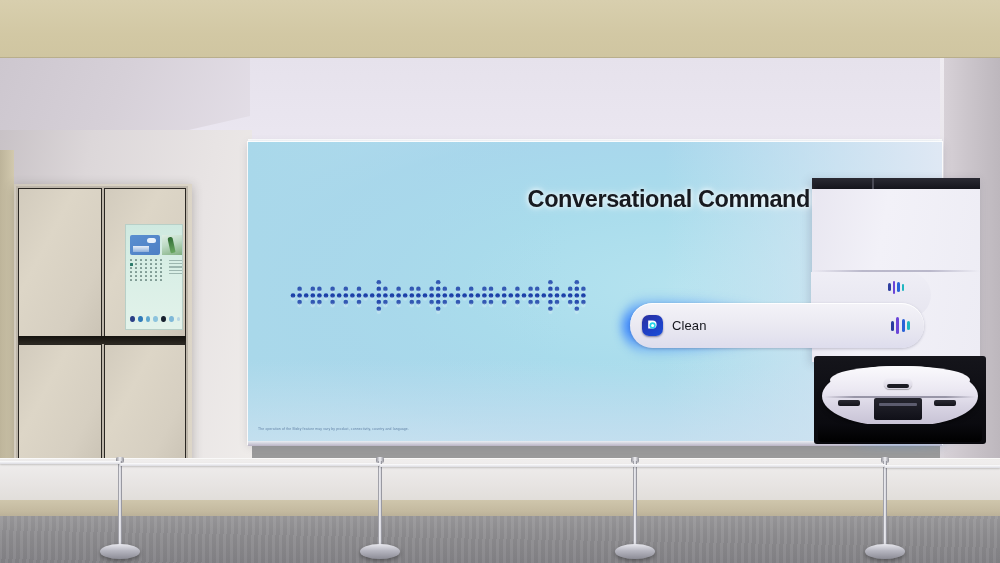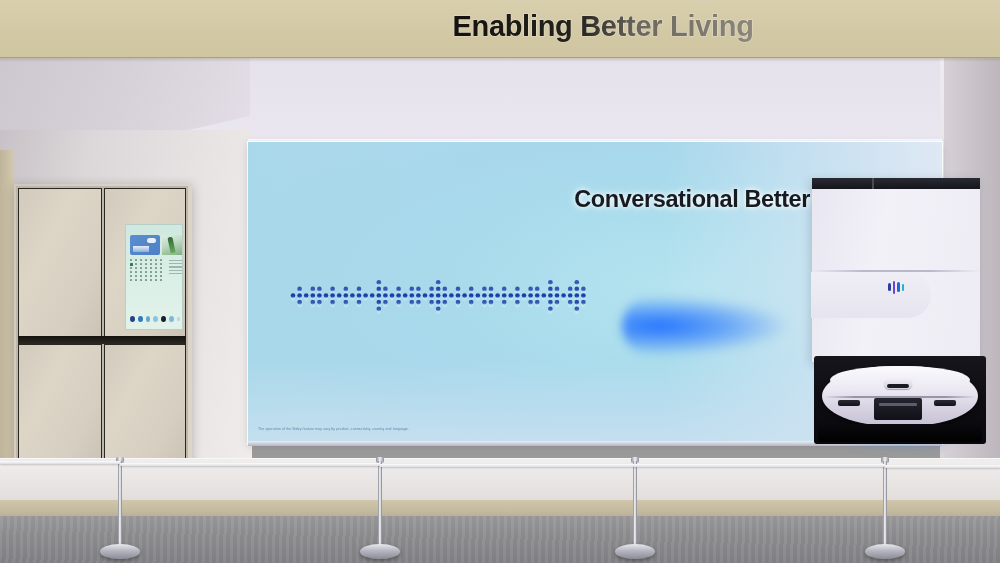--- a/index.html
+++ b/index.html
@@ -330,33 +330,20 @@
 <div id="scene">
 
   <div class="top-band"></div>
   <div class="soffit"></div>
   <div class="soffit-angle"></div>
   <div class="wall-left"></div>
   <div class="wall-left-strip"></div>
   <div class="wall-right"></div>
   <div class="wall-right-edge"></div>
 
-  <div class="top-band" style="background:none;">
-    <svg width="1000" height="62">
-      <defs>
-        <linearGradient id="titleGrad" x1="0" y1="0" x2="1" y2="0">
-          <stop offset="0%" stop-color="#14120e"></stop>
-          <stop offset="42%" stop-color="#26231e"></stop>
-          <stop offset="62%" stop-color="#6c675e"></stop>
-          <stop offset="100%" stop-color="#8d877c"></stop>
-        </linearGradient>
-      </defs>
-      <text id="banner-title-text" x="603" y="36" text-anchor="middle" font-family="Liberation Sans, sans-serif" font-size="29" font-weight="bold" letter-spacing="-0.3" fill="url(#titleGrad)" style="paint-order:stroke; stroke:rgba(255,255,255,.35); stroke-width:1.2px;">Enabling Better Living</text>
-    </svg>
-  </div>
 
   <div class="screen-frame-top"></div>
   <div class="screen">
     <div class="tint-l"></div>
     <div class="tint-r"></div>
     <div class="tint-b"></div>
   </div>
   <div class="screen-frame-bot"></div>
 
   <svg id="waveform" viewBox="0 0 300 135">
@@ -570,26 +557,42 @@
       <circle cx="286.8" cy="83.8" r="2.1849999999999996" fill="#ffffff" opacity="0.22"></circle>
       <circle cx="293.4" cy="60.9" r="2.3" fill="#1b3fa8" opacity="0.84"></circle>
       <circle cx="293.4" cy="64.0" r="2.1849999999999996" fill="#ffffff" opacity="0.22"></circle>
       <circle cx="293.4" cy="67.5" r="2.3" fill="#1b3fa8" opacity="1.00"></circle>
       <circle cx="293.4" cy="70.6" r="2.1849999999999996" fill="#ffffff" opacity="0.22"></circle>
       <circle cx="293.4" cy="74.1" r="2.3" fill="#1b3fa8" opacity="0.84"></circle>
       <circle cx="293.4" cy="77.2" r="2.1849999999999996" fill="#ffffff" opacity="0.22"></circle>
     </svg>
 
   <div class="headline-wrap">
-    <div class="headline">Conversational Better</div>
+    <div class="headline">Conversational Command</div>
   </div>
 
   <div class="fineprint">The operation of the Bixby feature may vary by product, connectivity, country and language.</div>
 
   <div class="pill-glow"></div>
+  <div class="pill">
+    <span class="bixby-icon">
+      <svg width="15" height="15" viewBox="0 0 15 15">
+        <path d="M3.2 2.4h4.3a4.1 4.1 0 0 1 0 8.2H3.2z" fill="#ffffff"></path>
+        <circle cx="7.6" cy="7.4" r="3.1" fill="#22d3e8"></circle>
+        <circle cx="7.6" cy="7.4" r="1.5" fill="#ffffff"></circle>
+      </svg>
+    </span>
+    <span class="pill-label">Clean</span>
+    <span class="voice-bars">
+      <i class="vb1"></i>
+        <i class="vb2"></i>
+        <i class="vb3"></i>
+        <i class="vb4"></i>
+    </span>
+  </div>
 
   <div class="fridge">
     <div class="fridge-body"></div>
     <div class="door tl"></div>
     <div class="door tr"></div>
     <div class="door-gap"></div>
     <div class="door bl"></div>
     <div class="door br"></div>
     <div class="fridge-bottom"></div>
 

